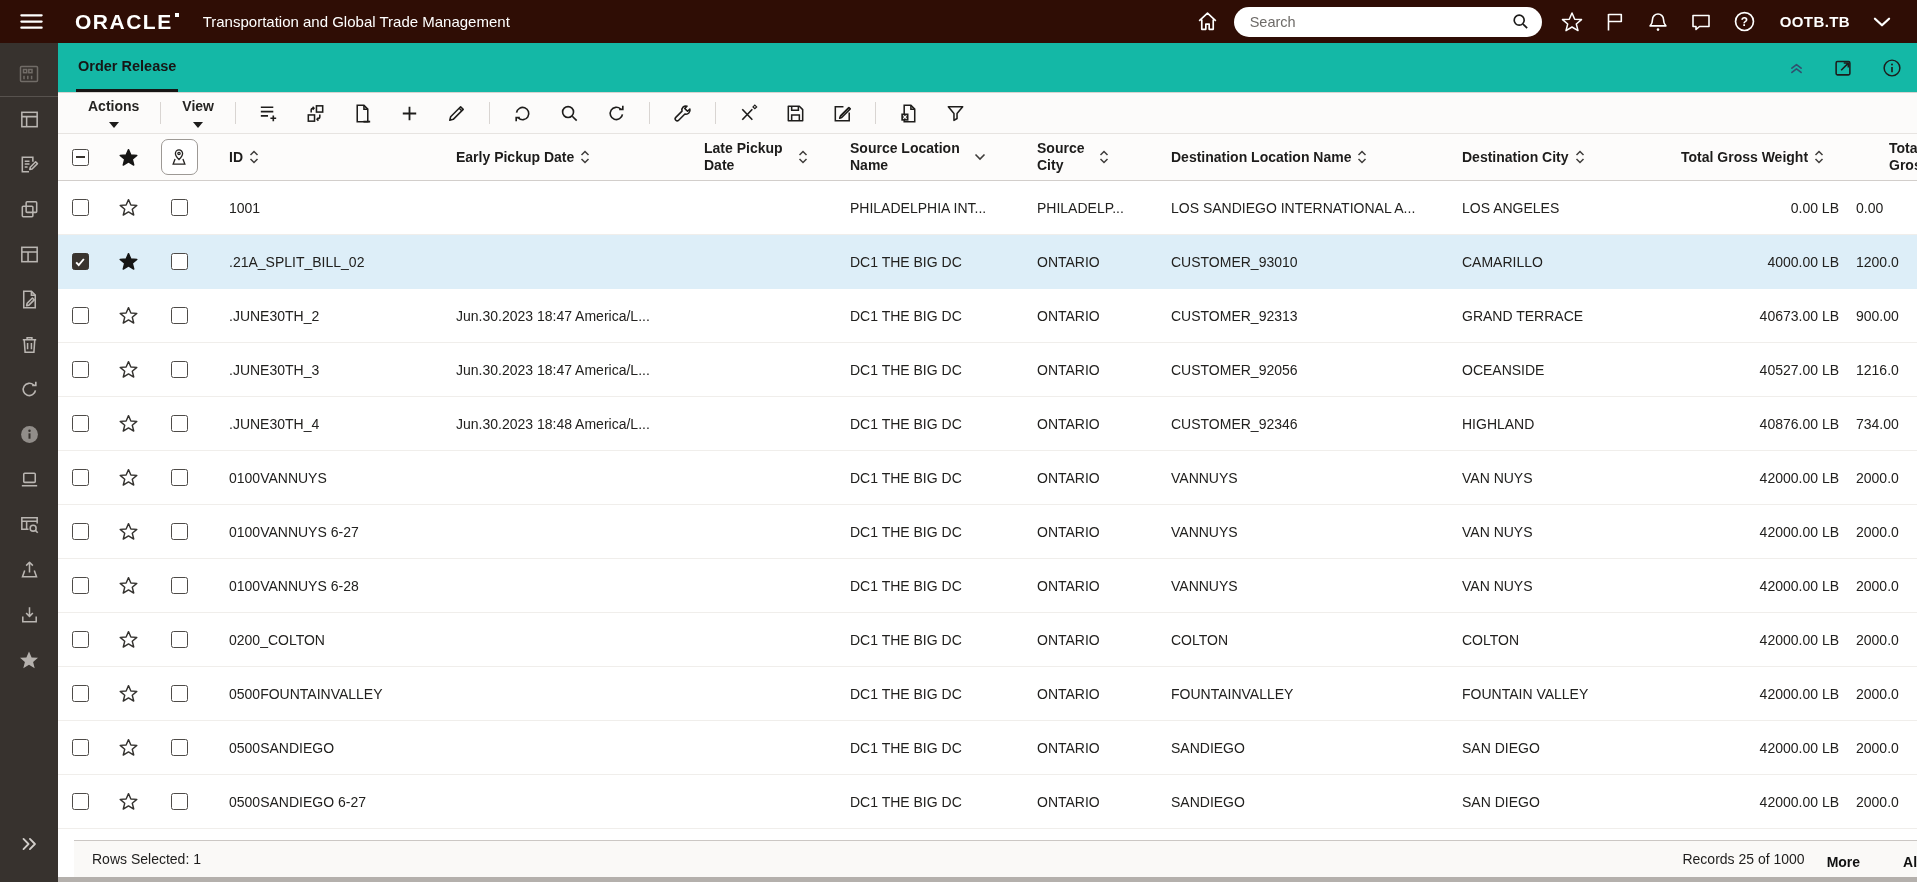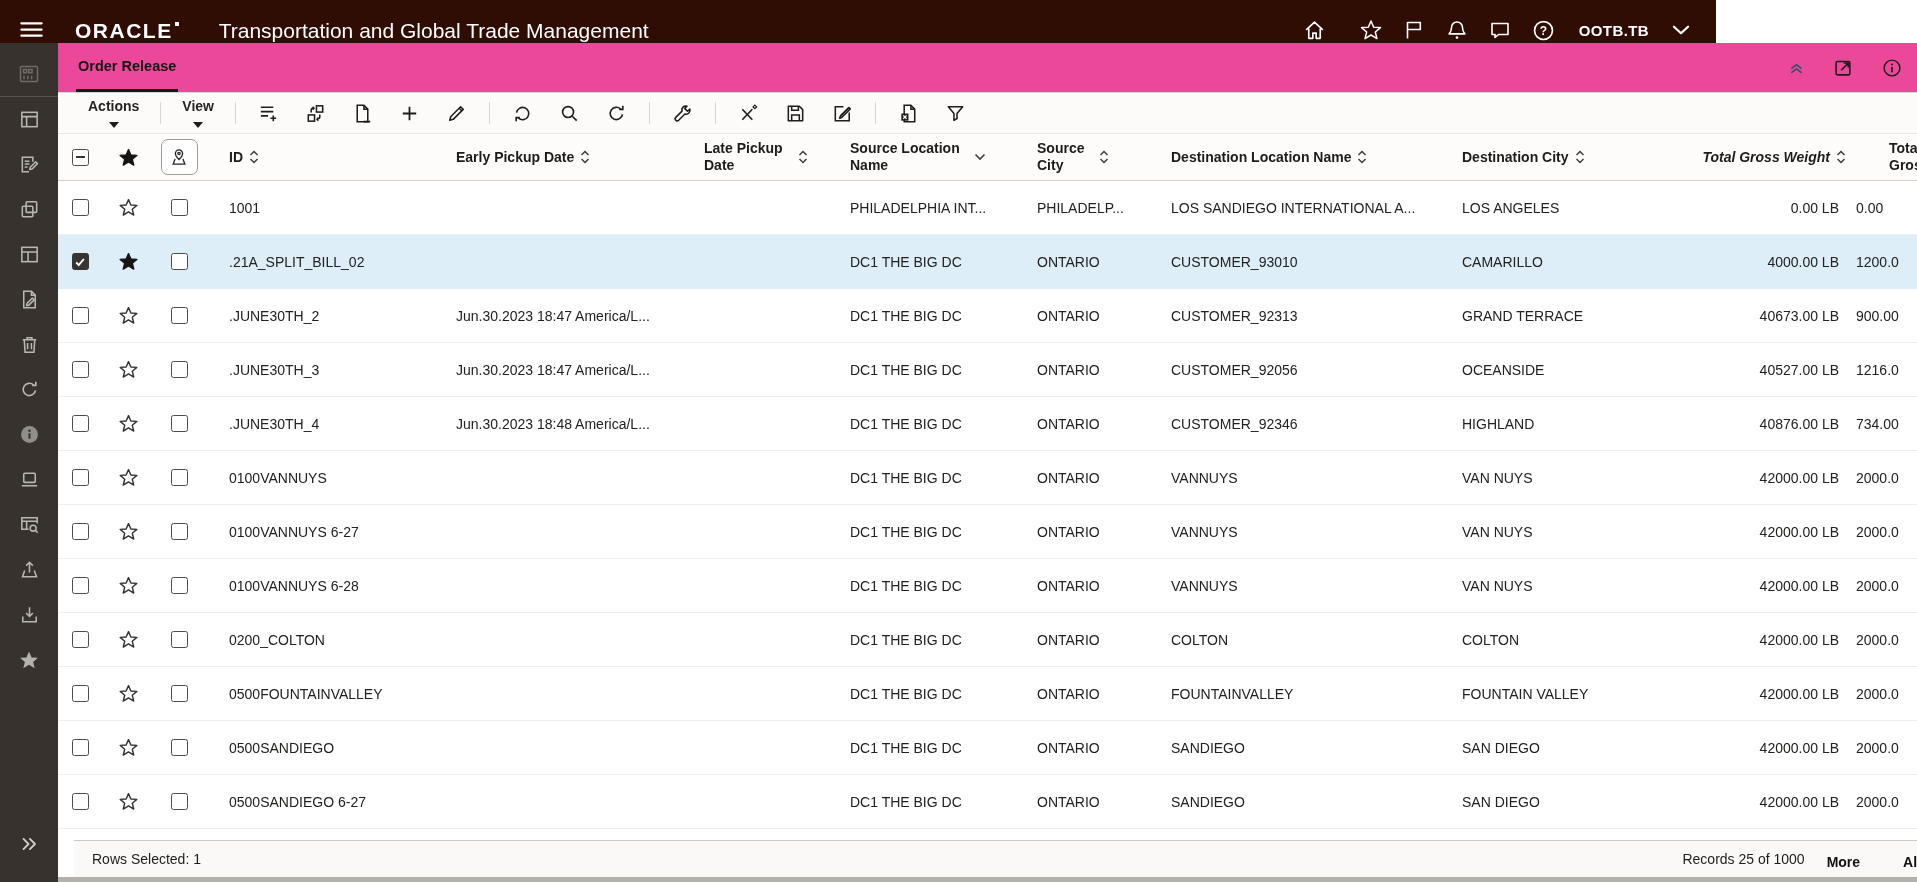--- a/index.html
+++ b/index.html
@@ -1,26 +1,26 @@
 <!DOCTYPE html>
 <html><head>
 <meta charset="utf-8">
 <style>
   * { margin:0; padding:0; box-sizing:border-box; }
   html,body { width:1917px; height:882px; overflow:hidden; background:#fff;
     font-family:"Liberation Sans","DejaVu Sans",sans-serif; }
   svg { display:block; }
 
   
-  .topbar { position:absolute; left:0; top:0; width:1716px; height:43px;
-    background:#2f0d05; display:flex; align-items:flex-end; padding:0 22px 0 18px; z-index:10; }
+  .topbar { position:absolute; left:0; top:0; width:1917px; height:43px;
+    background:#2f0d05; display:flex; align-items:center; padding:0 22px 0 18px; z-index:10; }
   .burger { margin-right:30px; cursor:pointer; }
   .logo { color:#fff; font-weight:700; font-size:21px; letter-spacing:1.5px; display:flex; align-items:flex-start; }
   .logo-mark { width:4px; height:4px; background:#fff; margin:3px 0 0 2px; }
-  .prod-title { color:#fff; font-size:21px; margin-left:40px; white-space:nowrap; }
+  .prod-title { color:#fff; font-size:15px; margin-left:24px; white-space:nowrap; }
   .top-spacer { flex:1; }
   .home-ic { margin-right:14px; cursor:pointer; }
   .search-pill { width:308px; height:30px; background:#fff; border-radius:15px;
     display:flex; align-items:center; padding:0 11px 0 16px; }
   .search-pill input { border:none; outline:none; flex:1; font-size:14.5px; color:#3c3a38;
     font-family:inherit; background:transparent; }
   .search-pill input::placeholder { color:#6e6b68; }
   .top-icons { display:flex; align-items:center; gap:19px; margin-left:18px; }
   .top-icons > * { cursor:pointer; }
   .user-badge { color:#fff; font-weight:700; font-size:15px; letter-spacing:.4px; margin-left:4px; cursor:pointer; }
@@ -28,21 +28,21 @@
   
   .sidebar { position:absolute; left:0; top:43px; bottom:0; width:58px; background:#37322e;
     display:flex; flex-direction:column; align-items:center; padding-top:8px; }
   .sit { height:45px; width:100%; display:flex; align-items:center; justify-content:center; cursor:pointer; }
   .side-div { width:58px; height:1px; background:#57524e; }
   .sit.expand { margin-top:auto; margin-bottom:16px; }
 
   
   .main { position:absolute; left:58px; top:43px; right:0; bottom:0; overflow:hidden; background:#fff; }
 
-  .tabbar { height:50px; background:#ec4899; border-bottom:1px solid #d8d4d1;
+  .tabbar { height:50px; background:#14b8a6; border-bottom:1px solid #d8d4d1;
     display:flex; align-items:center; padding-left:18px; position:relative; }
   .tab-active { height:100%; display:flex; align-items:center; padding:0 2px;
     border-bottom:3px solid #171615; font-weight:700; font-size:14.5px; color:#171615; cursor:pointer; }
   .tab-icons { margin-left:auto; display:flex; align-items:center; gap:27px; margin-right:14px; }
   .tab-icons > * { cursor:pointer; }
 
   .toolbar { height:41px; background:#fcfbfa; border-bottom:1px solid #e7e4e1;
     display:flex; align-items:center; padding-left:18px; }
   .tbtn { display:flex; align-items:center; gap:8px; font-size:14px; font-weight:700;
     color:#262523; padding:0 12px; cursor:pointer;flex-direction:column; }
@@ -54,21 +54,21 @@
     grid-template-columns:44px 52px 50px 252px 248px 146px 187px 134px 291px 219px 165px 110px; }
   .thead { height:47px; align-items:center; border-bottom:1px solid #d2cecb;
     background:#fdfcfb; font-weight:700; font-size:14px; color:#1d1c1b; }
   .hc { display:flex; align-items:center; gap:6px; overflow:hidden; white-space:normal; }
   .hc.center { justify-content:center; }
   .w2 { line-height:1.18; }
   .lbl-late { max-width:88px; }
   .lbl-srcloc { max-width:118px; }
   .lbl-srccity { max-width:56px; }
   .lbl-last { max-width:46px; }
-  .hc-weight { justify-content:flex-end;font-style:italic; }
+  .hc-weight { justify-content:flex-start; }
   .hc-last { padding-left:43px; overflow:visible; }
 
   .row { height:54px; align-items:center; border-bottom:1px solid #f0eeeb;
     font-size:14px; color:#22211f; cursor:pointer; background:#fff; }
   .row.selected { background:#ddeef8; border-bottom-color:#ddeef8; }
   .cell { white-space:nowrap; overflow:hidden; }
   .cell.center { display:flex; justify-content:center; }
   .cell.id { padding-left:25px; }
   .cell.num { text-align:right; padding-right:7px; }
   .cell.vol { padding-left:10px; }
@@ -109,20 +109,29 @@
     <span>ORACLE</span>
       <span class="logo-mark"></span>
   </span>
   <span class="prod-title">Transportation and Global Trade Management</span>
   <span class="top-spacer"></span>
   <span class="home-ic">
     <svg width="25" height="25" viewBox="0 0 24 24">
         <path d="M4 11.5L12 4l8 7.5M6.5 10v9.5h3.9v-5h3.2v5h3.9V10" stroke="#fff" stroke-width="1.6" fill="none" stroke-linejoin="round"></path>
       </svg>
   </span>
+  <span class="search-pill">
+    <input placeholder="Search" style="">
+    <span>
+      <svg width="21" height="21" viewBox="0 0 24 24">
+          <circle cx="10.5" cy="10.5" r="5.7" stroke="#1b1a19" stroke-width="1.9" fill="none"></circle>
+          <path d="M14.9 14.9L19.6 19.6" stroke="#1b1a19" stroke-width="1.9"></path>
+        </svg>
+    </span>
+  </span>
   <span class="top-icons">
     <span>
       <svg width="24" height="24" viewBox="0 0 24 24">
           <polygon points="12 3 14.7 9.2 21.5 9.6 16.3 14 18 20.6 12 17 6 20.6 7.7 14 2.5 9.6 9.3 9.2" stroke="#fff" stroke-width="1.5" fill="none" stroke-linejoin="round"></polygon>
         </svg>
     </span>
     <span>
       <svg width="24" height="24" viewBox="0 0 24 24">
           <path d="M5.5 4v16.5M5.5 4.5h12.8v7H5.5" stroke="#fff" stroke-width="1.6" fill="none" stroke-linejoin="round"></path>
         </svg>

